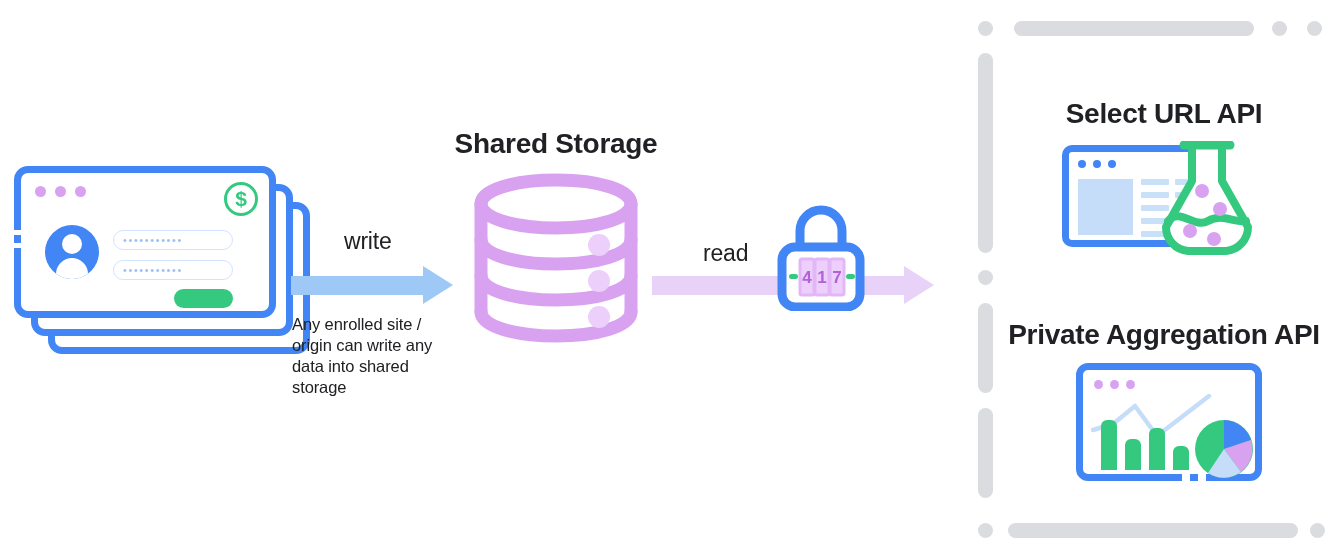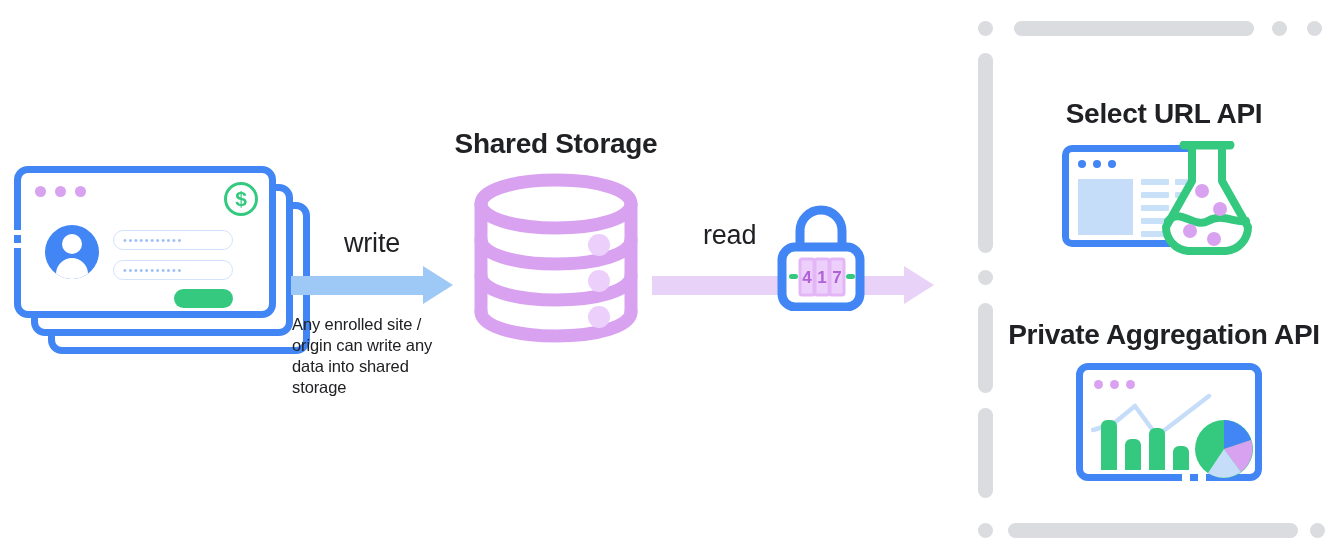--- a/index.html
+++ b/index.html
@@ -24,21 +24,21 @@
   
   .heading {
     font-size: 28px;
     font-weight: bold;
     letter-spacing: -0.3px;
     color: #202124;
     white-space: nowrap;
     text-align: center;
   }
   .flow-label {
-    font-size: 27px;
+    font-size: 23px;
     font-weight: normal;
     color: #202124;
     letter-spacing: -0.2px;
     white-space: nowrap;
   }
   .caption {
     font-size: 16.5px;
     line-height: 21px;
     color: #202124;
     letter-spacing: -0.1px;
@@ -266,21 +266,21 @@
         <path d="M15,108 C15,122 48,132 90,132 C132,132 165,122 165,108"></path>
       </g>
       <g fill="#eccffa">
         <circle cx="133" cy="77" r="11"></circle>
         <circle cx="133" cy="113" r="11"></circle>
         <circle cx="133" cy="149" r="11"></circle>
       </g>
     </svg>
   </div>
 
-  <div class="abs flow-label" style="left:703px; top:220px;">read</div>
+  <div class="abs flow-label" style="left:703px; top:240px;">read</div>
 
   <div class="abs" style="left:652px; top:266px; width:285px; height:38px;">
     <div class="arrow-bar" style="left:0; top:9.5px; width:252px; background:#e8d2f7;"></div>
     <div class="arrow-head" style="left:252px; top:0; border-left:30px solid #e8d2f7;"></div>
   </div>
 
 
   <div class="abs lock">
     <svg width="90" height="108" viewBox="0 0 90 108">
 

